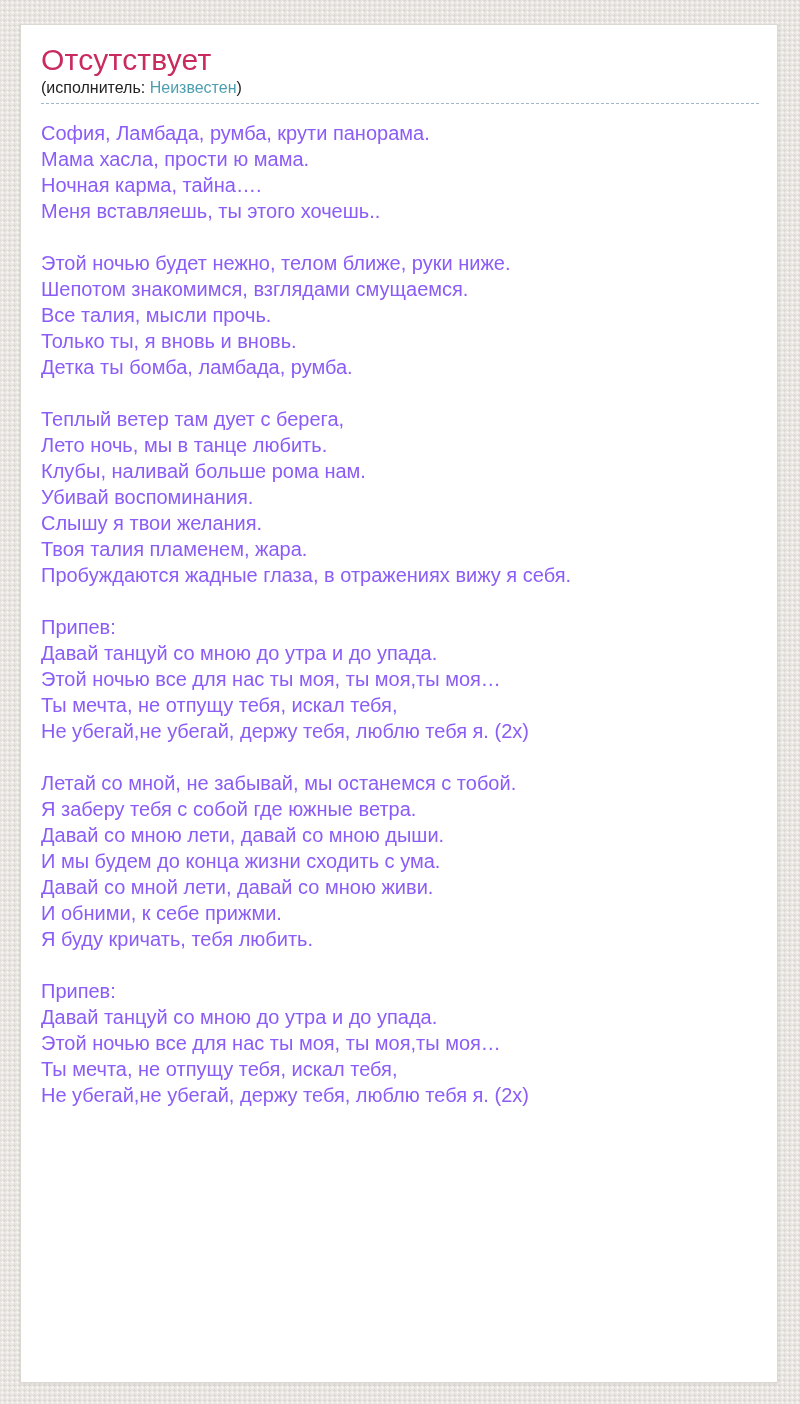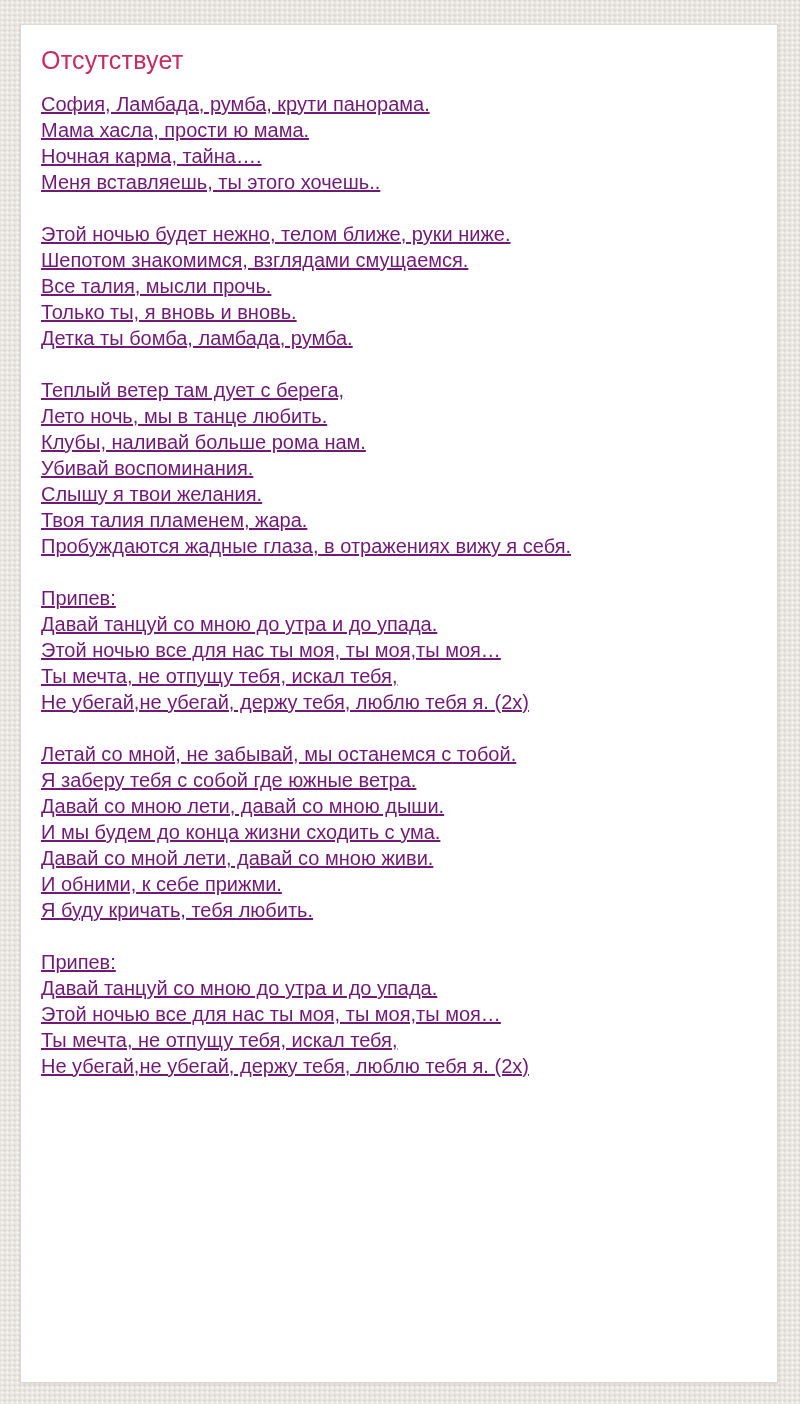--- a/index.html
+++ b/index.html
@@ -23,21 +23,21 @@
     left: 20px;
     top: 24px;
     width: 758px;
     min-height: 1359px;
     background: #ffffff;
     border: 1px solid #dcd8d4;
     box-shadow: 0 1px 3px rgba(0,0,0,0.07);
     padding: 20px 18px 24px 20px;
   }
   h1.song-title {
-    font-size: 25px;
+    font-size: 30px;
     font-weight: normal;
     line-height: 30px;
     color: #c92b5e;
     letter-spacing: 0.2px;
   }
   .artist-line {
     margin-top: 3px;
     font-size: 16px;
     line-height: 20px;
     color: #222222;
@@ -46,34 +46,34 @@
   }
   .artist-line a {
     color: #4d9fb0;
     text-decoration: none;
     cursor: pointer;
   }
   .lyrics {
     margin-top: 16px;
     font-size: 20px;
     line-height: 26px;
-    color: #701a75;
-    text-decoration: underline;
+    color: #8b5cf6;
   }
   .lyrics p {
     white-space: pre-line;
     margin: 0 0 26px 0;
   }
   .lyrics p:last-child { margin-bottom: 0; }
 </style>
 </head>
 <body>
 
 <div class="card">
   <h1 class="song-title" style="color: rgb(201, 43, 94);">Отсутствует</h1>
+  <div class="artist-line" style="border-bottom-color: rgb(162, 184, 200);"><span>(исполнитель: </span><a style="color: rgb(77, 159, 176);">Неизвестен</a><span>)</span></div>
   <div class="lyrics">
       <p>София, Ламбада, румба, крути панорама.
 Мама хасла, прости ю мама.
 Ночная карма, тайна….
 Меня вставляешь, ты этого хочешь..</p>
       <p>Этой ночью будет нежно, телом ближе, руки ниже.
 Шепотом знакомимся, взглядами смущаемся.
 Все талия, мысли прочь.
 Только ты, я вновь и вновь.
 Детка ты бомба, ламбада, румба.</p>

